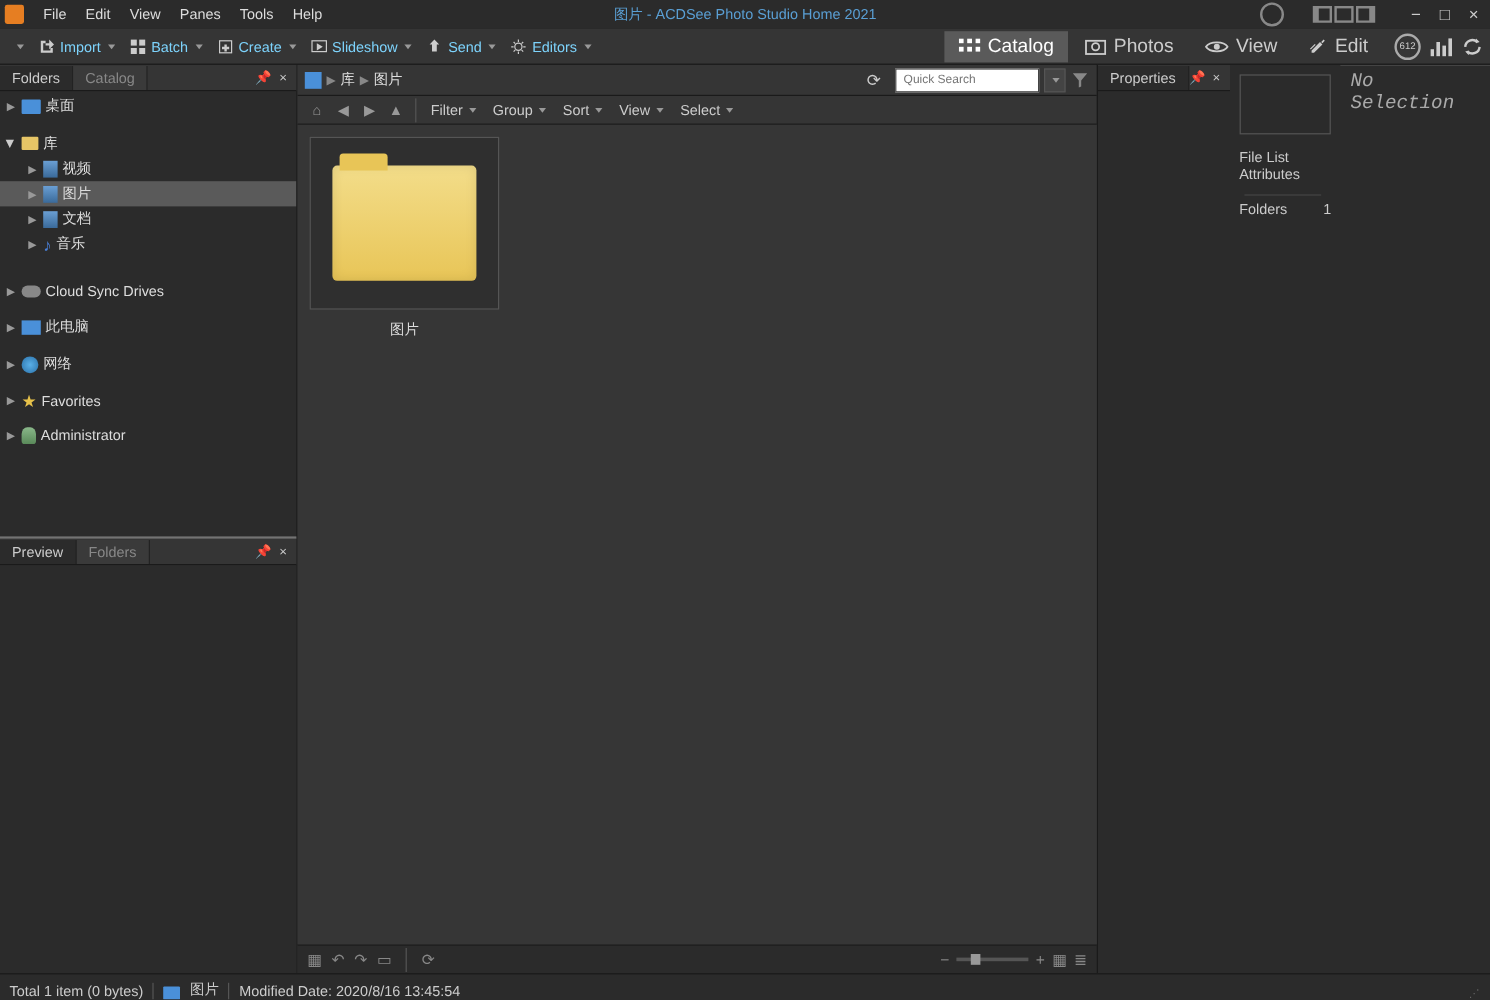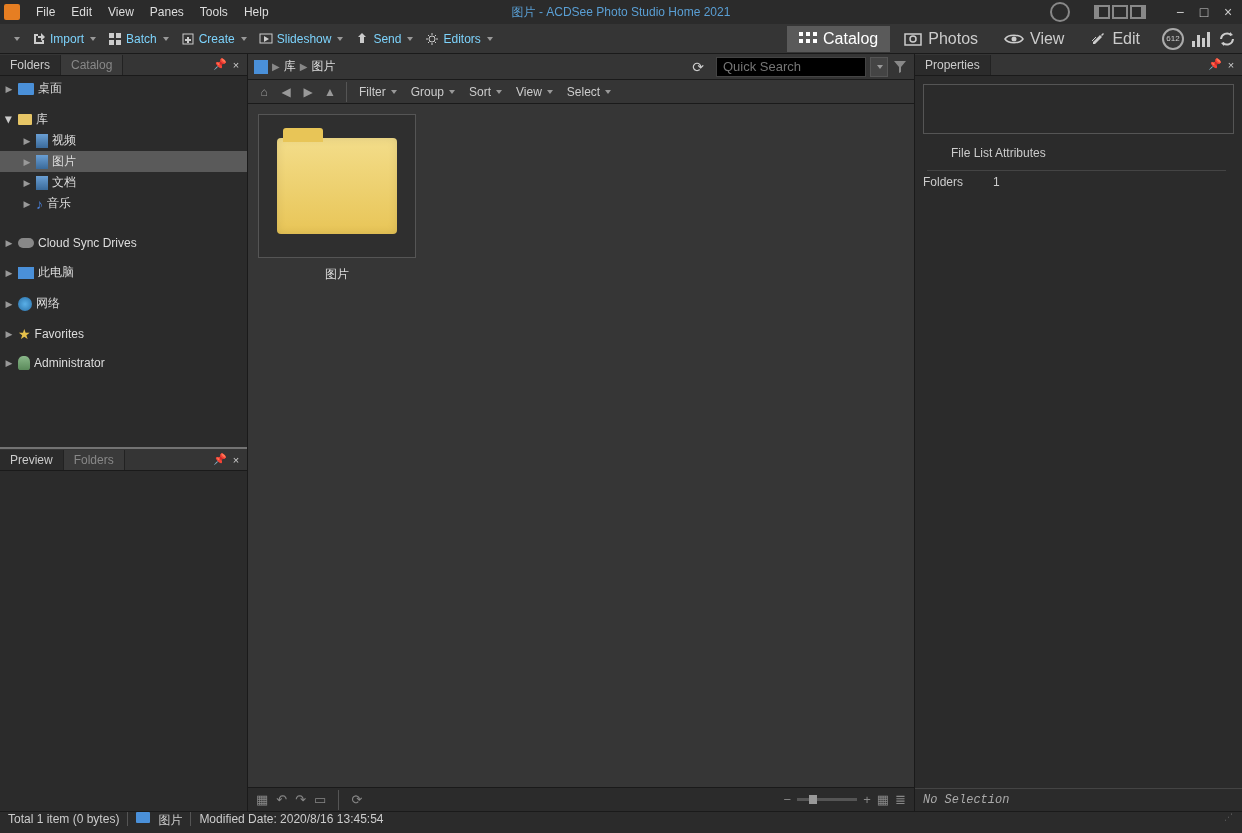--- a/index.html
+++ b/index.html
@@ -50,47 +50,47 @@
 .icon-sync { width: 14px; height: 14px; background: #d94a4a; border-radius: 50%; display: inline-block; }
 .icon-music { color: #4a80d9; font-size: 14px; }
 .preview-panel { border-top: 2px solid #737373; }
 .preview-body { height: 340px; background: #2b2b2b; }
 .center-panel { flex: 1; display: flex; flex-direction: column; background: #323232; }
 .breadcrumb-bar { height: 26px; display: flex; align-items: center; padding: 0 6px; gap: 4px; border-bottom: 1px solid #1a1a1a; background: #353535; }
 .bc-icon { width: 14px; height: 14px; background: #4a90d9; display: inline-block; }
 .bc-sep { color: #888; font-size: 10px; }
 .bc-text { color: #ddd; }
 .search-area { margin-left: auto; display: flex; align-items: center; gap: 4px; }
-.search-input { width: 150px; height: 20px; background: #000000; border: 1px solid #444; color: #888; padding: 0 6px; font-size: 13px; }
+.search-input { width: 120px; height: 20px; background: #ffffff; border: 1px solid #444; color: #888; padding: 0 6px; font-size: 10px; }
 .refresh-icon { font-size: 14px; color: #ccc; cursor: pointer; margin-right: 8px; }
 .filter-bar { height: 24px; display: flex; align-items: center; padding: 0 6px; gap: 2px; border-bottom: 1px solid #1a1a1a; background: #353535; }
 .nav-btn { width: 20px; height: 20px; display: flex; align-items: center; justify-content: center; color: #999; cursor: pointer; }
 .filter-item { padding: 2px 6px; color: #ccc; cursor: pointer; display: flex; align-items: center; gap: 3px; }
 .file-grid { flex: 1; padding: 10px; background: #363636; position: relative; overflow: auto; }
 .file-grid::-webkit-scrollbar { width: 14px; }
 .file-grid::-webkit-scrollbar-track { background: #2b2b2b; }
 .file-grid::-webkit-scrollbar-thumb { background: #555; }
 .thumb { width: 158px; text-align: center; }
 .thumb-img { width: 158px; height: 144px; border: 1px solid #555; background: #2f2f2f; display: flex; align-items: center; justify-content: center; margin-bottom: 4px; }
 .folder-big { width: 120px; height: 96px; background: linear-gradient(#f3dd8a, #e8c557); border-radius: 4px; position: relative; box-shadow: inset 0 0 10px rgba(0,0,0,0.1); }
 .folder-big::before { content: ""; position: absolute; top: -10px; left: 6px; width: 40px; height: 14px; background: #e8c557; border-radius: 3px 3px 0 0; }
 .thumb-label { color: #ddd; padding: 4px 0; }
 .bottom-tools { height: 24px; display: flex; align-items: center; padding: 0 8px; gap: 8px; border-top: 1px solid #1a1a1a; background: #2b2b2b; }
 .bt-icon { color: #888; cursor: pointer; font-size: 13px; }
 .zoom-area { margin-left: auto; display: flex; align-items: center; gap: 6px; }
 .zoom-slider { width: 60px; height: 3px; background: #555; position: relative; }
 .zoom-thumb { position: absolute; top: -3px; left: 12px; width: 8px; height: 9px; background: #999; }
-.right-panel { width: 328px; display: flex; flex-direction: column; background: #2b2b2b; border-left: 1px solid #1a1a1a; }
+.right-panel { width: 328px; display: flex; flex-direction: row; background: #2b2b2b; border-left: 1px solid #1a1a1a; }
 .prop-body { padding: 8px; font-family: "Courier New", monospace; font-size: 12px; color: #ccc; flex: 1; }
 .prop-preview-box { border: 1px solid #555; height: 50px; margin-bottom: 12px; }
-.prop-header { padding-bottom: 4px; margin-bottom: 6px; font-size: 12px; margin-left: 28px; }
+.prop-header { padding-bottom: 4px; margin-bottom: 6px; font-size: 12px; }
 .prop-row { display: flex; padding: 2px 0; }
 .prop-row span:first-child { width: 70px; }
-.no-selection { padding: 4px 8px; border-top: 1px solid #444; font-family: "Courier New", monospace; font-size: 12px; color: #aaa; font-style: italic; }
-.statusbar { height: 22px; background: #2b2b2b; border-top: 1px solid #1a1a1a; display: flex; align-items: flex-start; padding: 0 8px; gap: 8px; color: #ccc; }
+.no-selection { padding: 4px 8px; border-top: 1px solid #444; font-family: "Courier New", monospace; font-size: 16px; color: #aaa; font-style: italic; }
+.statusbar { height: 22px; background: #2b2b2b; border-top: 1px solid #1a1a1a; display: flex; align-items: flex-end; padding: 0 8px; gap: 8px; color: #ccc; }
 .status-sep { width: 1px; height: 14px; background: #555; }
 .sep-v { width: 1px; height: 20px; background: #555; margin: 0 4px; }
 .dropdown-btn { width: 18px; height: 20px; background: #444; border: 1px solid #555; display: flex; align-items: center; justify-content: center; cursor: pointer; }
 .hr-line { border-bottom: 1px solid #444; margin: 2px 8px 2px 4px; }
 svg { display: block; }
 </style>
 </head>
 <body>
 
 <div class="menubar">

